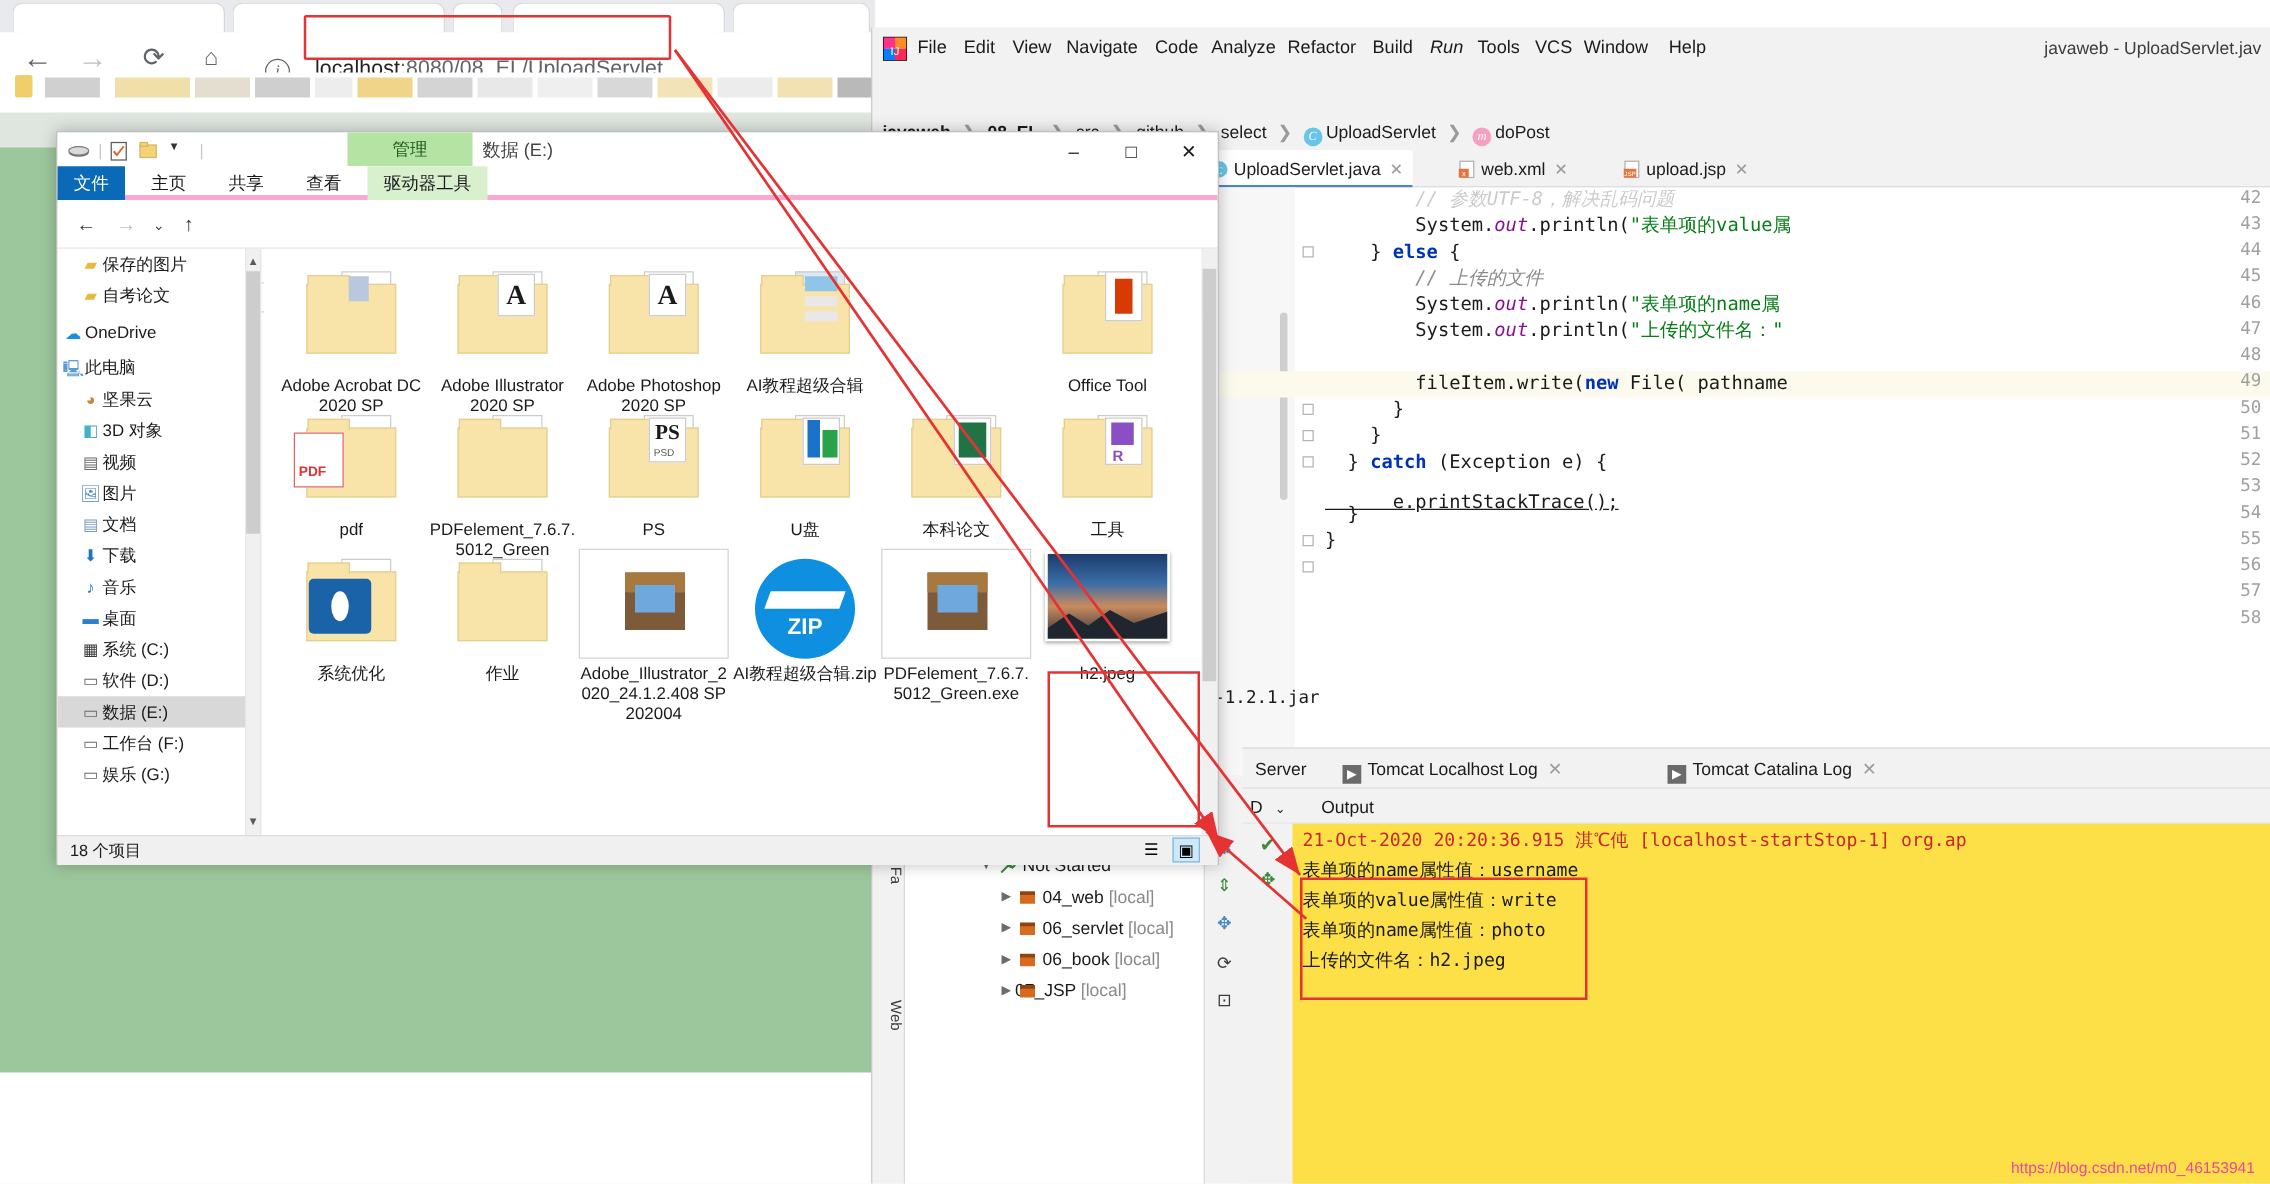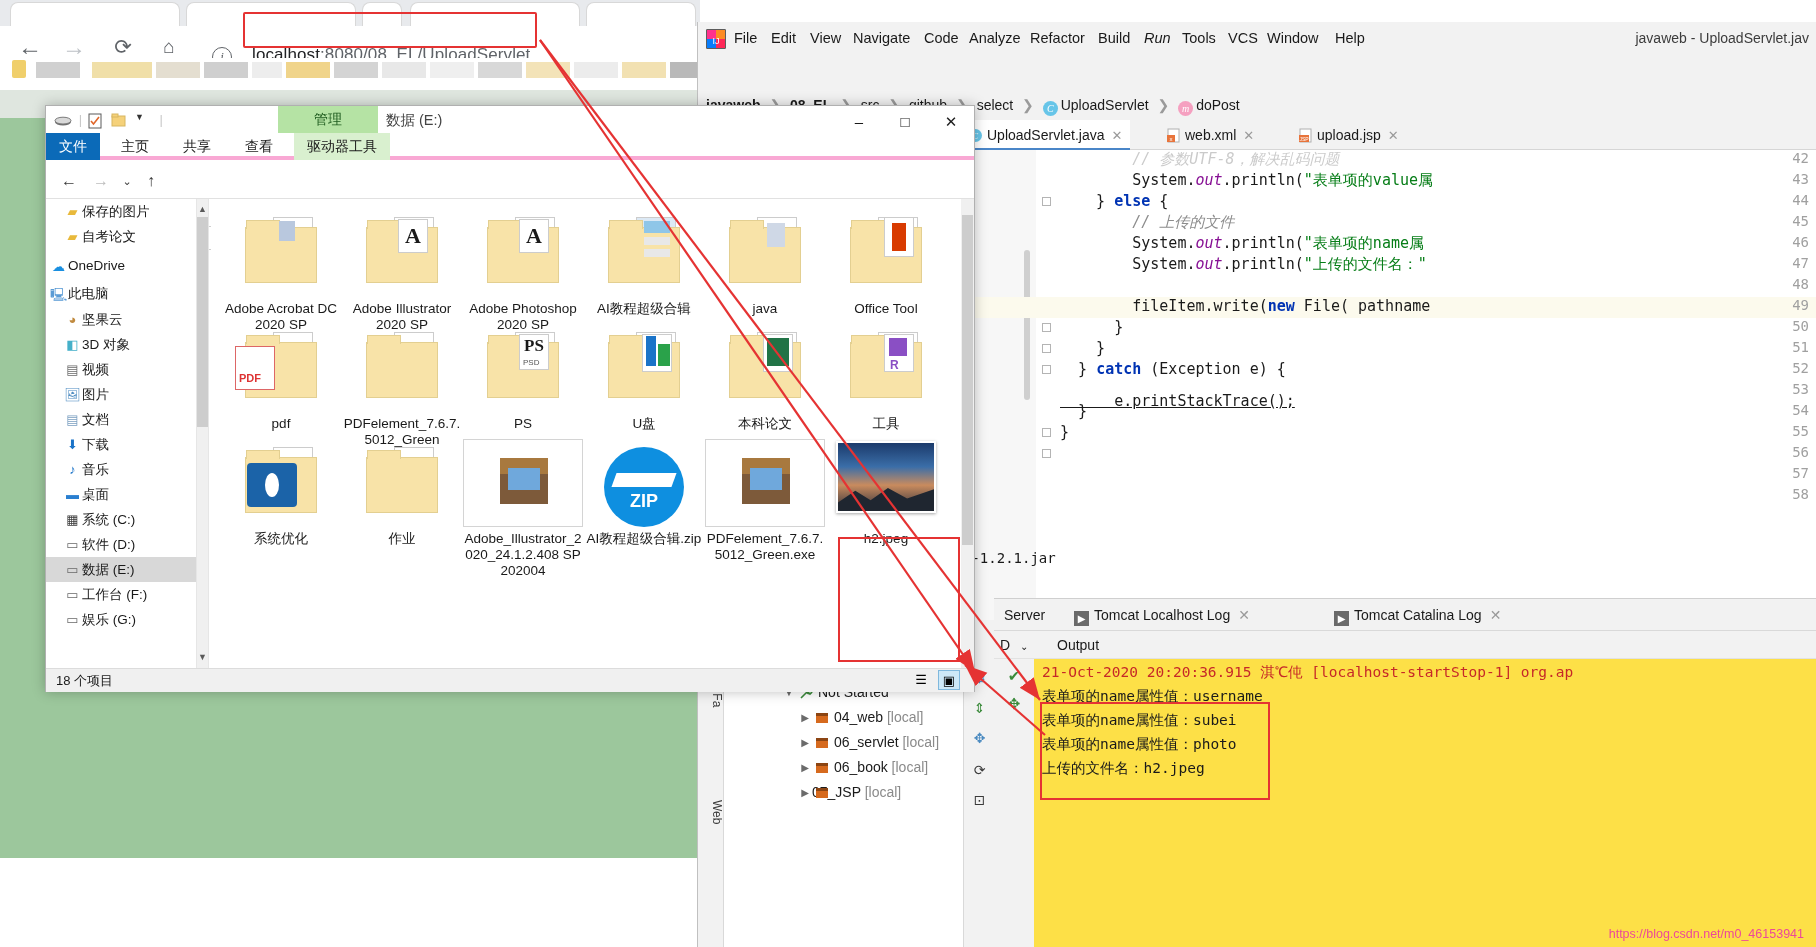--- a/index.html
+++ b/index.html
@@ -657,21 +657,21 @@
     <div id="run-output-label">Output</div>
 
     <div id="console-gutter">
       <div class="cg-ico" style="top:8px;color:#3a8a3a;">✔</div>
       <div class="cg-ico" style="top:36px;color:#3a8a3a;">✥</div>
     </div>
 
     <div id="console-area">
       <div class="console-line c-red" style="top:4px;">21-Oct-2020 20:20:36.915 淇℃伅 [localhost-startStop-1] org.ap</div>
       <div class="console-line c-black" style="top:28px;">表单项的name属性值：username</div>
-      <div class="console-line c-black" style="top:52px;">表单项的name属性值：subei</div>
+      <div class="console-line c-black" style="top:52px;">表单项的value属性值：write</div>
       <div class="console-line c-black" style="top:76px;">表单项的name属性值：photo</div>
       <div class="console-line c-black" style="top:100px;">上传的文件名：h2.jpeg</div>
     </div>
   </div>
 </div>
 
 <div id="console-box-outline"></div>
 
 <div class="abs" id="explorer-window">
 
@@ -799,28 +799,20 @@
         <div class="fthumb">
           <div class="fdoc" style="background:#dce9f5;"></div>
             <div class="folder"></div>
           <div style="position:absolute;left:60px;top:12px;width:26px;height:12px;background:#8fc6e8;"></div>
           <div style="position:absolute;left:60px;top:28px;width:26px;height:8px;background:#e8e8e8;"></div>
           <div style="position:absolute;left:60px;top:40px;width:26px;height:8px;background:#e8e8e8;"></div>
         </div>
         <div class="flabel">AI教程超级合辑</div>
       </div>
 
-      <div class="fitem" style="left:494px;top:10px;">
-        <div class="fthumb">
-          <div class="fdoc"></div>
-            <div class="folder"></div>
-          <div style="position:absolute;left:62px;top:14px;width:18px;height:24px;background:#cfd8e6;"></div>
-        </div>
-        <div class="flabel">java</div>
-      </div>
 
       <div class="fitem" style="left:615px;top:10px;">
         <div class="fthumb">
           <div class="fdoc"></div>
             <div class="folder"></div>
           <div style="position:absolute;left:58px;top:8px;width:30px;height:40px;background:#fff;border:1px solid #ccc;"></div>
           <div style="position:absolute;left:66px;top:14px;width:14px;height:28px;background:#d83b01;"></div>
         </div>
         <div class="flabel">Office Tool</div>
       </div>

